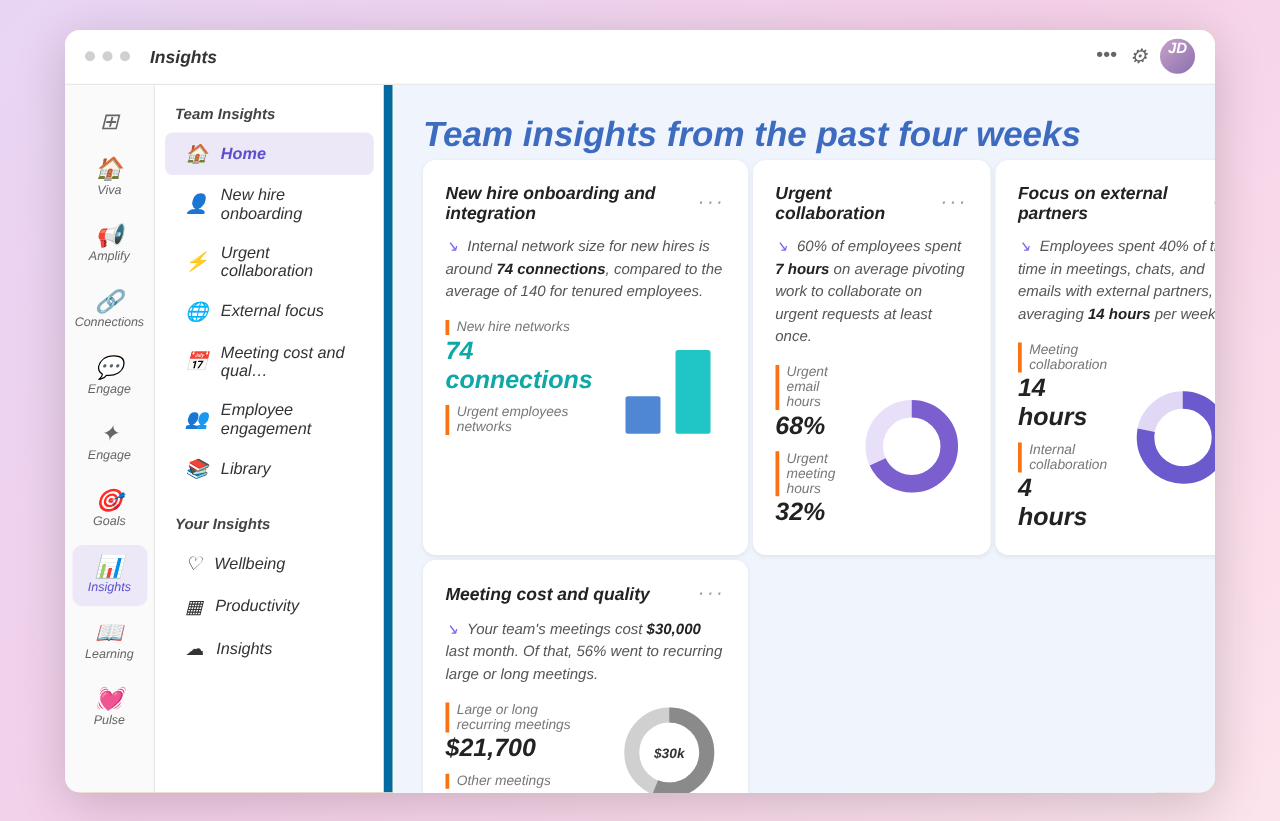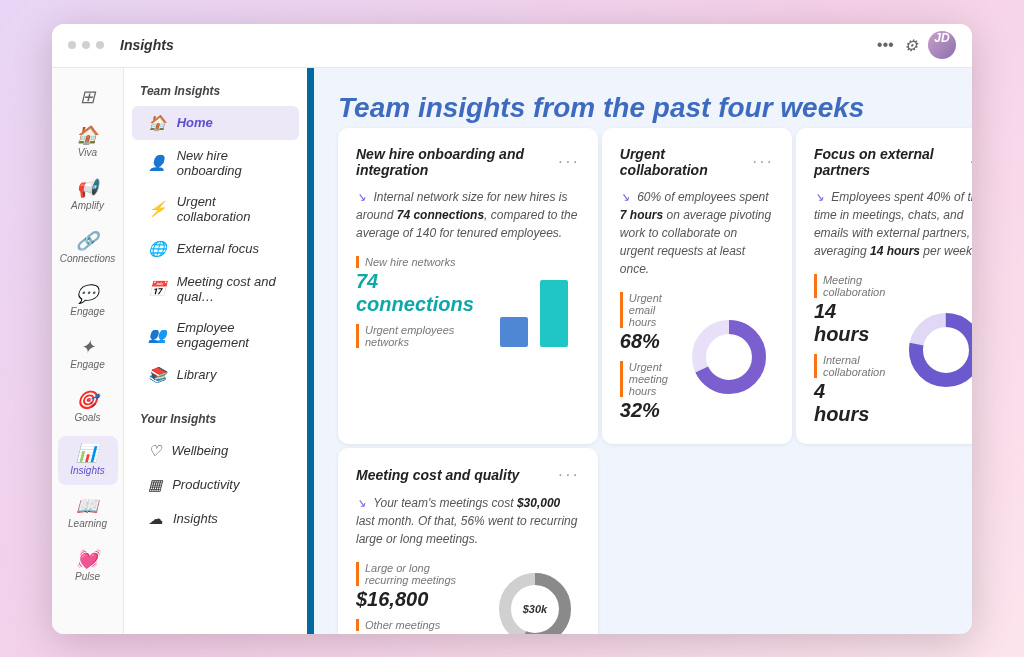--- a/index.html
+++ b/index.html
@@ -431,28 +431,28 @@
             <span class="card-menu">···</span>
           </div>
           <p class="card-summary">
             <span style="color:#7b68ee;margin-right:4px;">↘</span>
             Your team's meetings cost <strong>$30,000</strong> last month. Of that, 56% went to recurring large or long meetings.
           </p>
           <div class="card-metrics">
             <div class="card-metric-col">
               <div class="metric-item">
                 <div class="metric-label">Large or long recurring meetings</div>
-                <div class="metric-value">$16,800</div>
+                <div class="metric-value">$21,700</div>
               </div>
               <div class="metric-item">
                 <div class="metric-label">Other meetings</div>
                 <div class="metric-value">$13,200</div>
               </div>
             </div>
-            <div style="display:flex;align-items:center;justify-content:center;flex:0 0 90px;position:relative;">
+            <div style="display:flex;align-items:flex-start;justify-content:center;flex:0 0 90px;position:relative;">
               <svg width="80" height="80" viewBox="0 0 80 80">
                 <circle cx="40" cy="40" r="30" fill="none" stroke="#d0d0d0" stroke-width="12"></circle>
                 <circle cx="40" cy="40" r="30" fill="none" stroke="#8a8a8a" stroke-width="12" stroke-dasharray="105.6 82.9" stroke-dashoffset="0" transform="rotate(-90 40 40)"></circle>
                 <circle cx="40" cy="40" r="22" fill="white"></circle>
                 <text x="40" y="44" text-anchor="middle" font-size="11" font-weight="700" fill="#333">$30k</text>
               </svg>
             </div>
           </div>
         </div>
 

